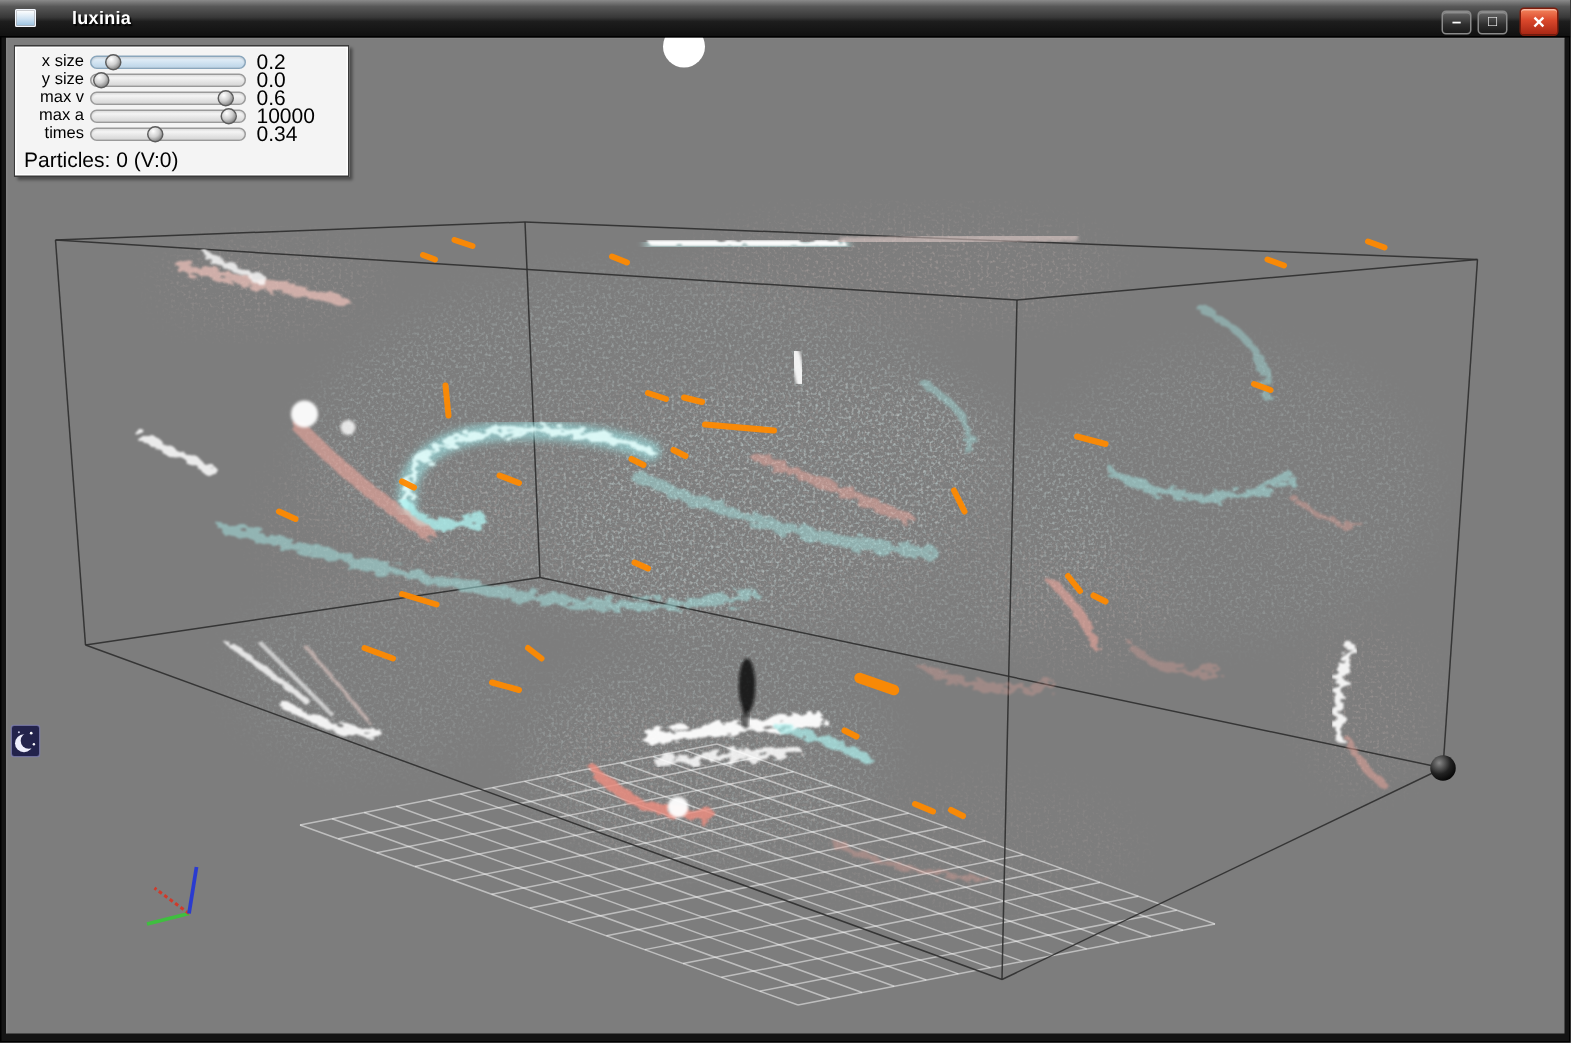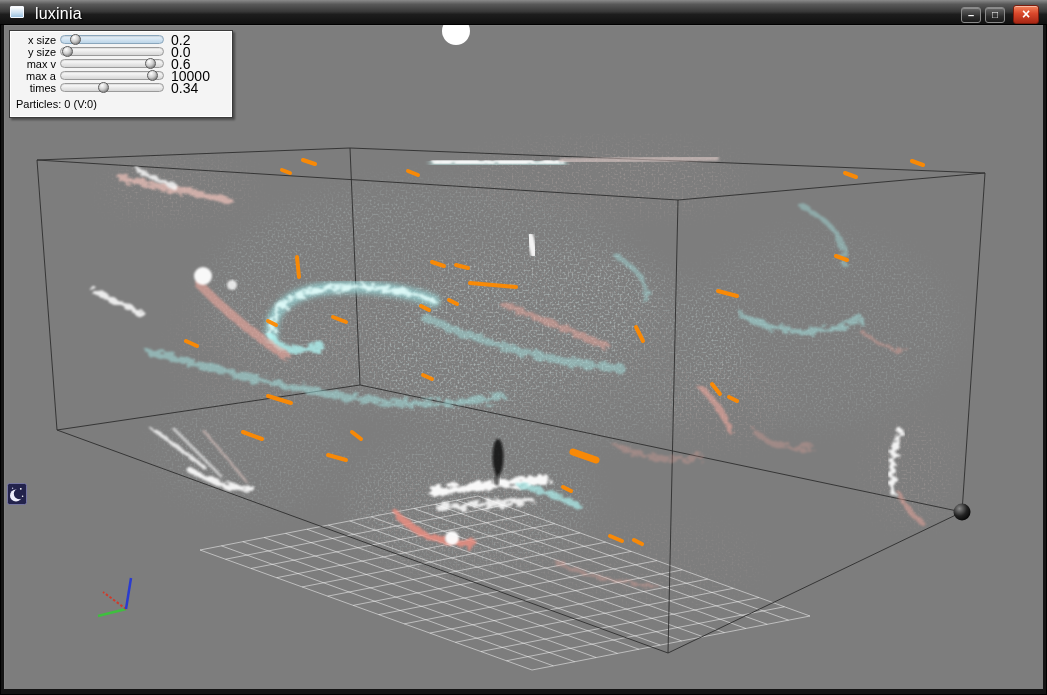--- a/index.html
+++ b/index.html
@@ -14,21 +14,21 @@
     position:absolute;left:0;top:0;right:0;height:25px;
     background:linear-gradient(#8a8a8a 0%,#585858 18%,#383838 48%,#1d1d1d 60%,#101010 100%);
     border-bottom:1px solid #000;z-index:30;
   }
   .title-icon{
     position:absolute;left:10px;top:6px;width:14px;height:12px;
     background:linear-gradient(#ffffff,#cfe2f2 55%,#9cc2e0);
     border:1px solid #f4f8ff;border-radius:1px;
   }
   .title-text{
-    position:absolute;left:35px;top:5px;color:#fff;font-size:16px;font-weight:normal;
+    position:absolute;left:48px;top:5px;color:#fff;font-size:12px;font-weight:bold;
     text-shadow:1px 1px 1px #000;letter-spacing:.2px;
   }
   .winbtn{
     position:absolute;top:7px;width:20px;height:16px;border-radius:3px;
     color:#fff;text-align:center;line-height:14px;font-size:11px;font-weight:bold;
     background:linear-gradient(#6a6a6a,#2e2e2e 60%,#1a1a1a);
     border:1px solid #8a8a8a;box-shadow:inset 0 1px 0 rgba(255,255,255,.25);
     cursor:default;
   }
   .btn-min{right:66px;}
@@ -44,36 +44,36 @@
     box-shadow:inset 1px 1px 0 rgba(255,255,255,.06);z-index:1;
   }
   .viewport svg{display:block;}
   
   .panel{
     position:absolute;left:9px;top:30px;width:224px;height:88px;z-index:40;
     background:#f4f4f4;border:1px solid #3a3a3a;
     box-shadow:2px 2px 2px rgba(0,0,0,.4), inset 0 0 0 1px #ffffff;
     padding:4px 3px 0 3px;color:#000;
   }
-  .srow{display:flex;height:12px;margin-bottom:0;}
+  .srow{display:flex;align-items:center;height:12px;margin-bottom:0;}
   .srow .lbl{width:47px;text-align:right;font-size:11px;line-height:11px;padding-right:4px;white-space:nowrap;}
   .track{
     position:relative;width:104px;height:9px;border-radius:5px;
     background:linear-gradient(#ffffff,#d6d6d6);
     border:1px solid #9a9a9a;box-shadow:inset 0 1px 1px rgba(0,0,0,.12);
     flex:none;
   }
   .track.focused{background:linear-gradient(#eaf3fb,#bcd5e8);border-color:#8aa6bc;}
   .knob{
     position:absolute;top:-2px;width:11px;height:11px;border-radius:50%;
     background:radial-gradient(circle at 35% 28%,#ffffff,#cfcfcf 45%,#8e8e8e 75%,#6f6f6f);
     border:1px solid #5c5c5c;
   }
   .srow .val{font-size:14px;line-height:11px;padding-left:7px;white-space:nowrap;}
-  .particles-line{font-size:11px;margin:3px 0 0 3px;}
+  .particles-line{font-size:14px;margin:3px 0 0 3px;}
   
   .moon-logo{position:absolute;left:7px;top:483px;z-index:20;}
 </style>
 </head>
 <body>
 
 <div class="window">
 
   <div class="viewport">
     <svg width="1039" height="664" viewBox="4 25 1039 664">

